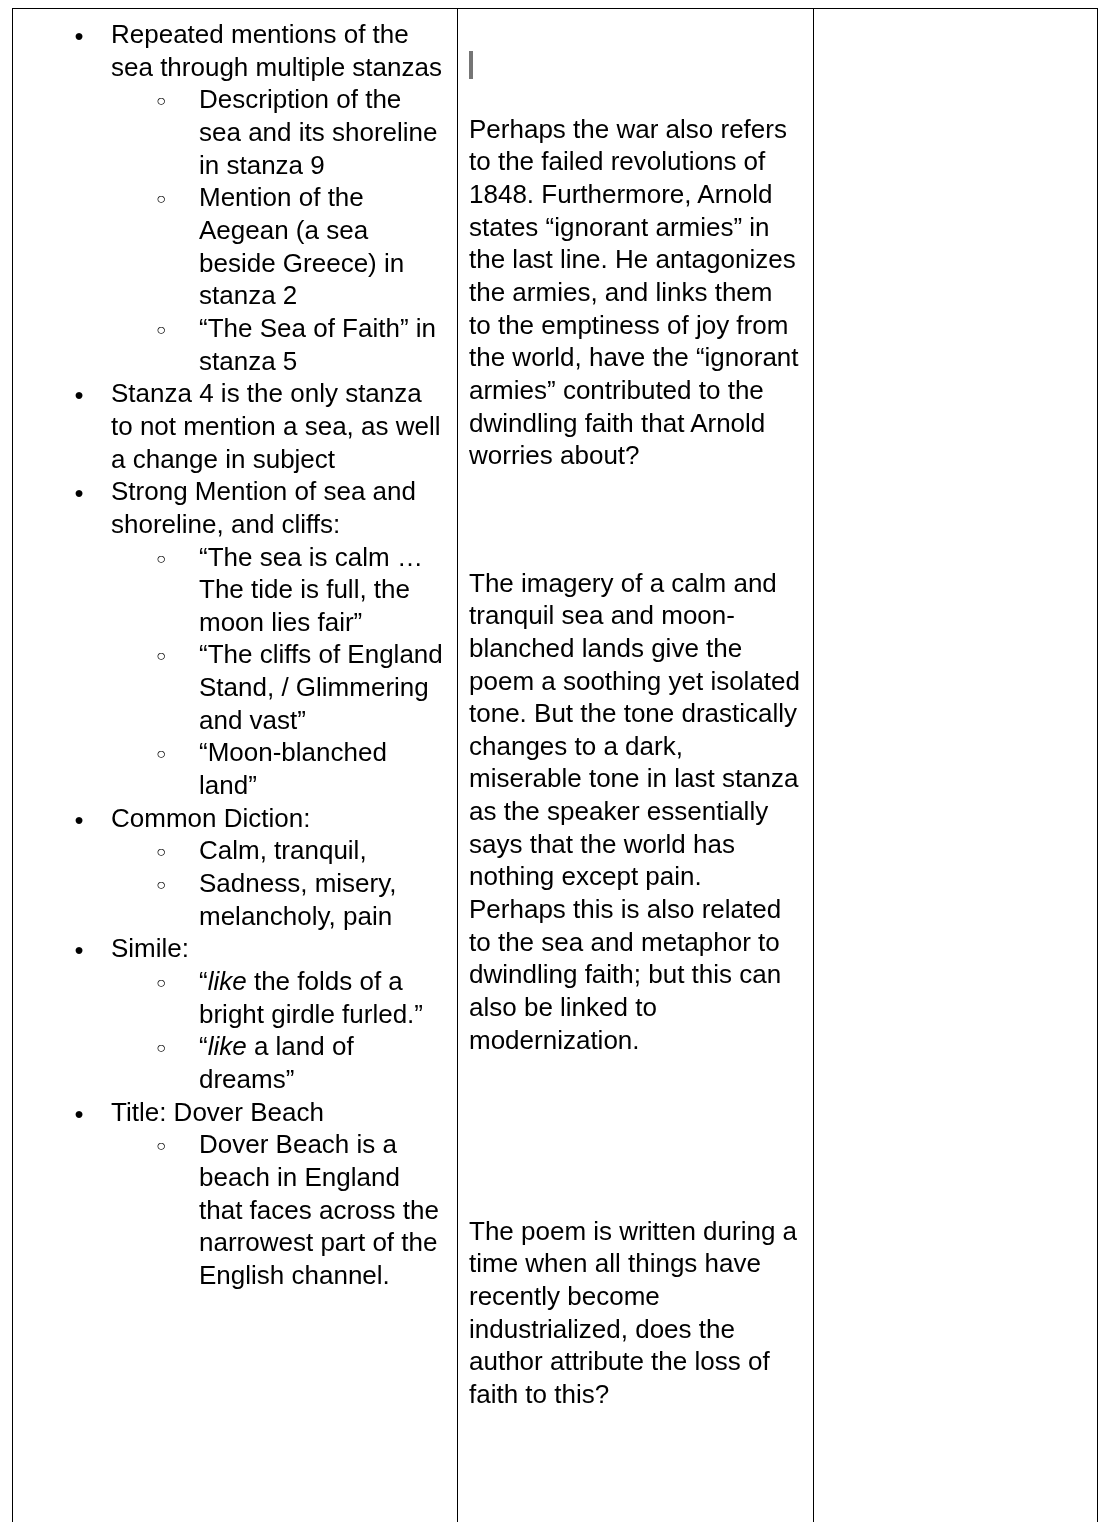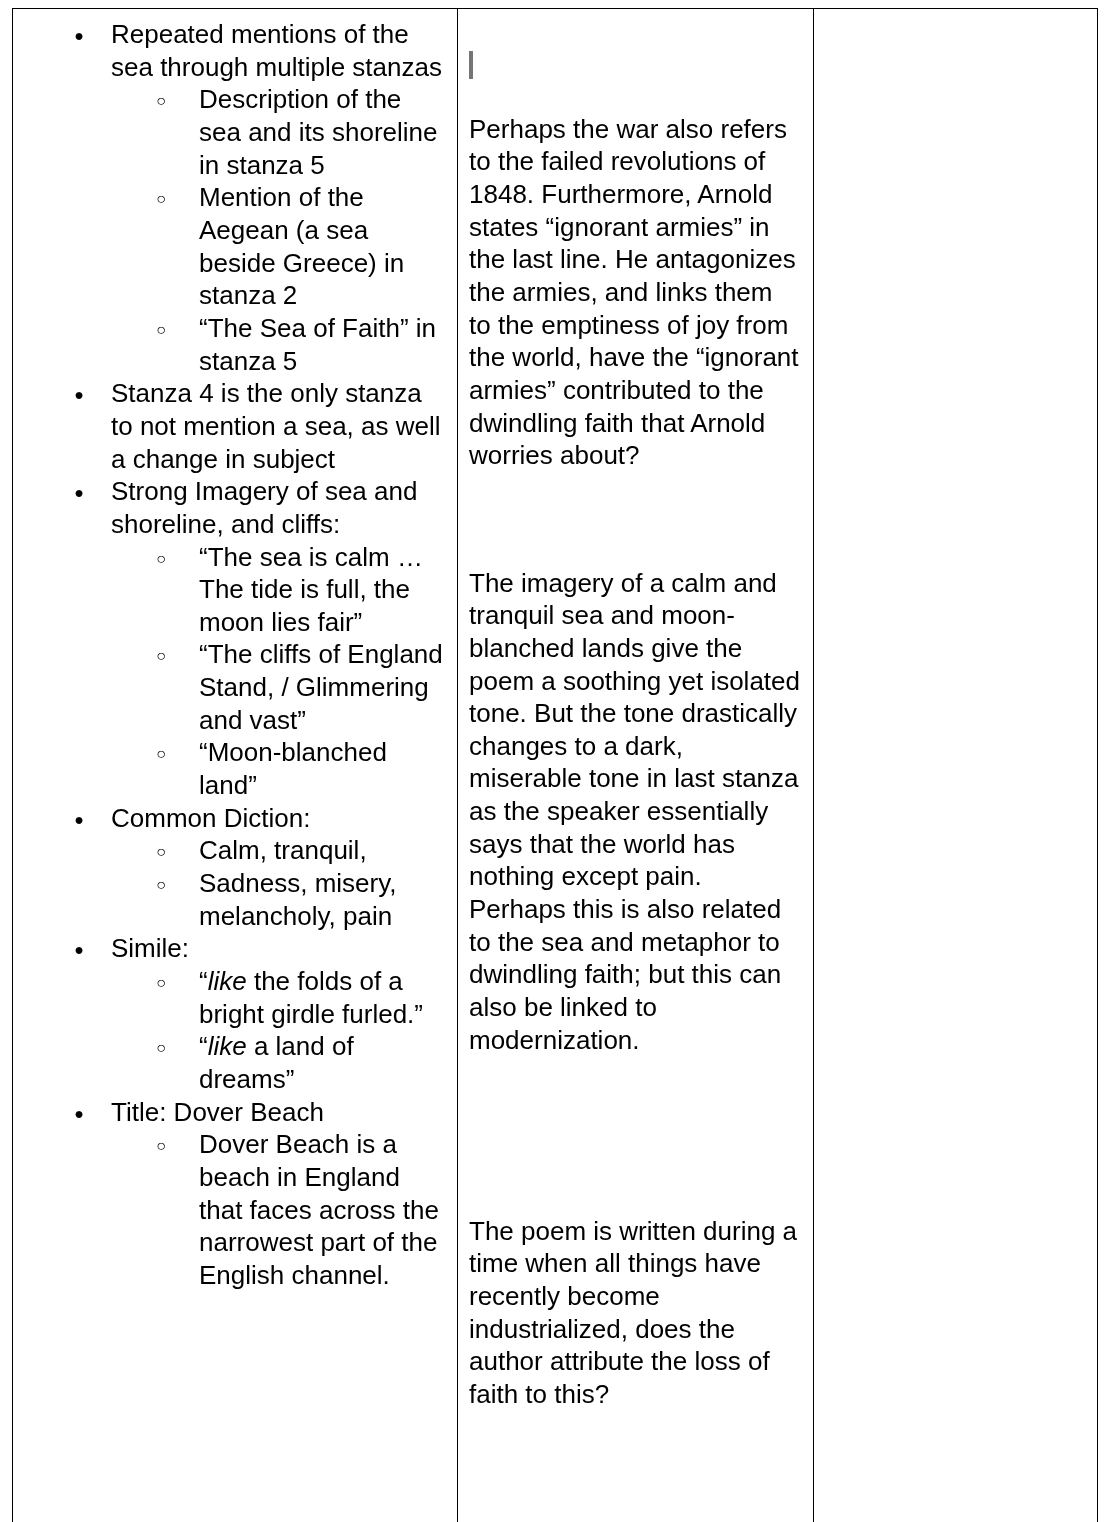--- a/index.html
+++ b/index.html
@@ -59,25 +59,25 @@
     background: var(--caret-color, #757575);
   }
 </style>
 </head>
 <body>
 
 <div class="doc-table">
   <div class="cell cell-left">
     <div id="bullet-list">
         <div class="li l1"><span class="marker">●</span><span class="li-text"><span>Repeated mentions of the sea through multiple stanzas</span></span></div>
-        <div class="li l2"><span class="marker">○</span><span class="li-text"><span>Description of the sea and its shoreline in stanza 5</span></span></div>
+        <div class="li l2"><span class="marker">○</span><span class="li-text"><span>Description of the sea and its shoreline in stanza 9</span></span></div>
         <div class="li l2"><span class="marker">○</span><span class="li-text"><span>Mention of the Aegean (a sea beside Greece) in stanza 2</span></span></div>
         <div class="li l2"><span class="marker">○</span><span class="li-text"><span>“The Sea of Faith” in stanza 5</span></span></div>
         <div class="li l1"><span class="marker">●</span><span class="li-text"><span>Stanza 4 is the only stanza to not mention a sea, as well a change in subject</span></span></div>
-        <div class="li l1"><span class="marker">●</span><span class="li-text"><span>Strong Imagery of sea and shoreline, and cliffs:</span></span></div>
+        <div class="li l1"><span class="marker">●</span><span class="li-text"><span>Strong Mention of sea and shoreline, and cliffs:</span></span></div>
         <div class="li l2"><span class="marker">○</span><span class="li-text"><span>“The sea is calm … The tide is full, the moon lies fair”</span></span></div>
         <div class="li l2"><span class="marker">○</span><span class="li-text"><span>“The cliffs of England Stand, / Glimmering and vast”</span></span></div>
         <div class="li l2"><span class="marker">○</span><span class="li-text"><span>“Moon-blanched land”</span></span></div>
         <div class="li l1"><span class="marker">●</span><span class="li-text"><span>Common Diction:</span></span></div>
         <div class="li l2"><span class="marker">○</span><span class="li-text"><span>Calm, tranquil,</span></span></div>
         <div class="li l2"><span class="marker">○</span><span class="li-text"><span>Sadness, misery, melancholy, pain</span></span></div>
         <div class="li l1"><span class="marker">●</span><span class="li-text"><span>Simile:</span></span></div>
         <div class="li l2"><span class="marker">○</span><span class="li-text"><span>“</span><em>like</em><span> the folds of a bright girdle furled.”</span></span></div>
         <div class="li l2"><span class="marker">○</span><span class="li-text"><span>“</span><em>like</em><span> a land of dreams”</span></span></div>
         <div class="li l1"><span class="marker">●</span><span class="li-text"><span>Title: Dover Beach</span></span></div>

